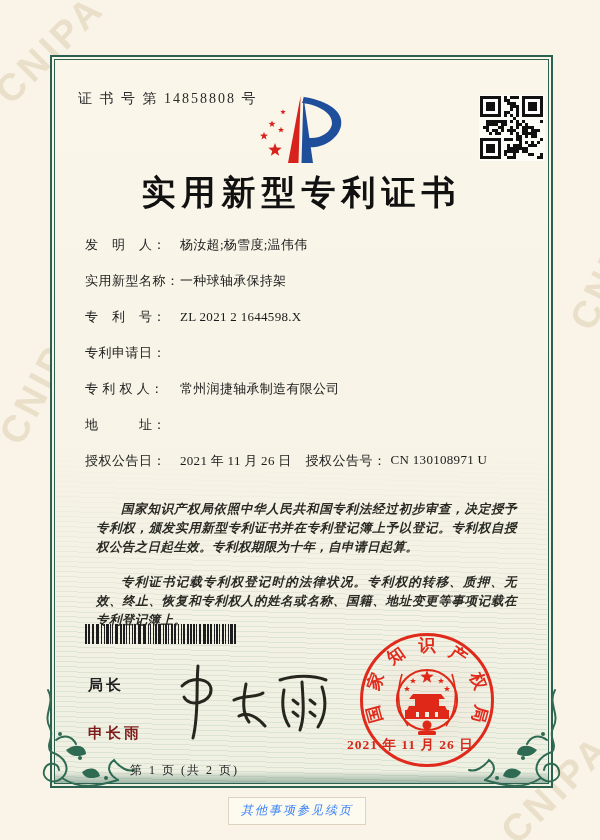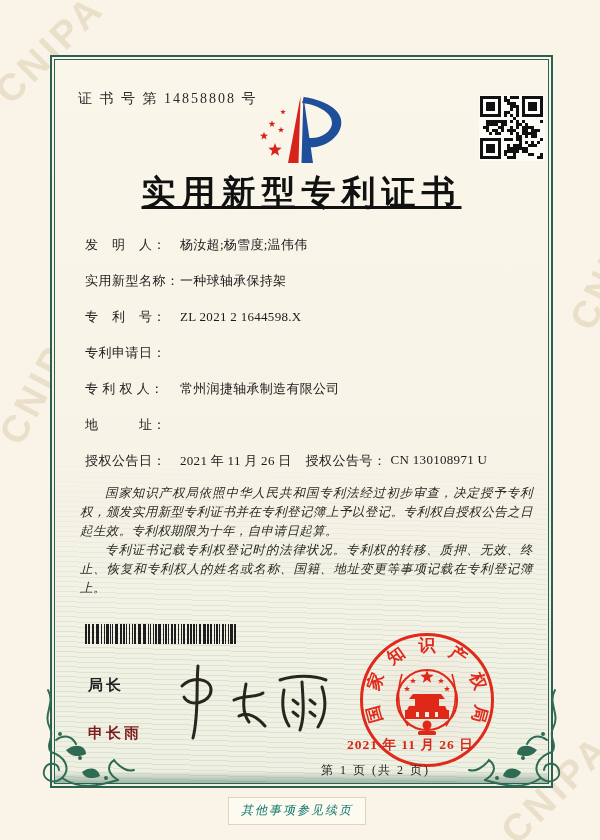--- a/index.html
+++ b/index.html
@@ -40,53 +40,53 @@
   .ornament{position:absolute;width:100px;height:110px;}
   .cert-number{
     position:absolute;left:78px;top:90px;
     font-size:14px;letter-spacing:2px;color:#2a2a2a;
   }
   .logo{position:absolute;left:252px;top:84px;}
   .qr{position:absolute;left:479px;top:95px;width:64px;height:64px;background:#fdfdf8;padding:1px;}
   .qr svg{display:block;}
   .title{
     position:absolute;left:50px;width:503px;top:170px;
-    text-align:center;font-size:34px;font-weight:900;letter-spacing:6px;color:#111;text-decoration:underline;
+    text-align:center;font-size:34px;font-weight:900;letter-spacing:6px;color:#111;
   }
   .fields{position:absolute;left:85px;top:236px;width:450px;font-size:13px;}
   .row{display:flex;align-items:baseline;height:19px;margin-bottom:17px;white-space:nowrap;}
   .lbl{flex:none;width:95px;letter-spacing:.5px;color:#222;}
   .val{color:#1a1a1a;letter-spacing:.3px;}
   .row .pair2{margin-left:14px;display:flex;}
   .row .pair2 .lbl{width:auto;margin-right:4px;}
   .body-text{
     position:absolute;left:80px;top:484px;width:453px;
     font-size:12.5px;line-height:19px;letter-spacing:.4px;
     font-style:italic;color:#2a2a25;text-align:justify;
   }
-  .body-text p{margin:0;text-indent:2em;}
+  .body-text p{margin:16px;text-indent:2em;font-weight:bold;}
   .barcode{position:absolute;left:85px;top:624px;}
   .sig-title{position:absolute;left:88px;top:676px;font:700 15px "Liberation Sans","DejaVu Sans",sans-serif;letter-spacing:3px;color:#222;}
   .sig-name{position:absolute;left:88px;top:724px;font:700 15px "Liberation Sans","DejaVu Sans",sans-serif;letter-spacing:3px;color:#7f1d1d;text-align:center;}
   .signature{position:absolute;left:176px;top:656px;}
   .seal{
     position:absolute;left:360px;top:633px;width:134px;height:134px;
     border-radius:50%;border:3.5px solid #e02b1c;box-sizing:border-box;
     background:radial-gradient(circle,rgba(224,43,28,.05),rgba(224,43,28,0) 70%);
   }
   .seal-ring{position:absolute;left:360px;top:633px;}
   .emblem{position:absolute;left:394px;top:656px;}
   .seal-date{
     position:absolute;left:347px;top:736px;
     font-size:13.5px;font-weight:700;letter-spacing:1px;color:#d6281a;white-space:nowrap;
   }
-  .page-num{position:absolute;left:130px;top:762px;width:300px;text-align:right;font-size:12px;letter-spacing:2px;color:#222;}
+  .page-num{position:absolute;left:130px;top:762px;width:300px;text-align:left;font-size:12px;letter-spacing:2px;color:#222;}
   .cont-note{
     position:absolute;left:228px;top:797px;
-    font-size:12px;letter-spacing:2px;color:#0f766e;font-style:italic;
+    font-size:12px;letter-spacing:2px;color:#3b82f6;font-style:italic;
     background:#fdfaf0;border:1px solid #ddd3c0;padding:4px 12px 5px;
   }
   svg .ink{stroke:#26261e;stroke-width:3;fill:none;stroke-linecap:round;stroke-linejoin:round;}
 </style>
 </head>
 <body>
 
 <span class="watermark" style="left:-18px;top:28px;">CNIPA</span>
 <span class="watermark" style="left:300px;top:98px;font-size:32px;color:rgba(214,193,160,.3);">CNIPA</span>
 <span class="watermark" style="left:543px;top:245px;transform:rotate(-64deg);">CNIPA</span>

